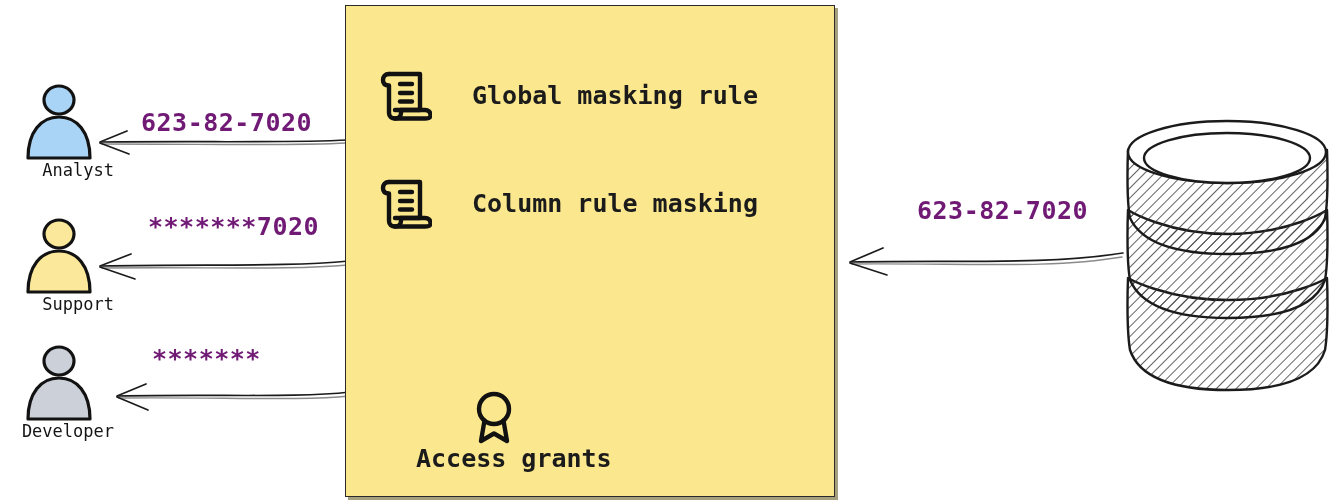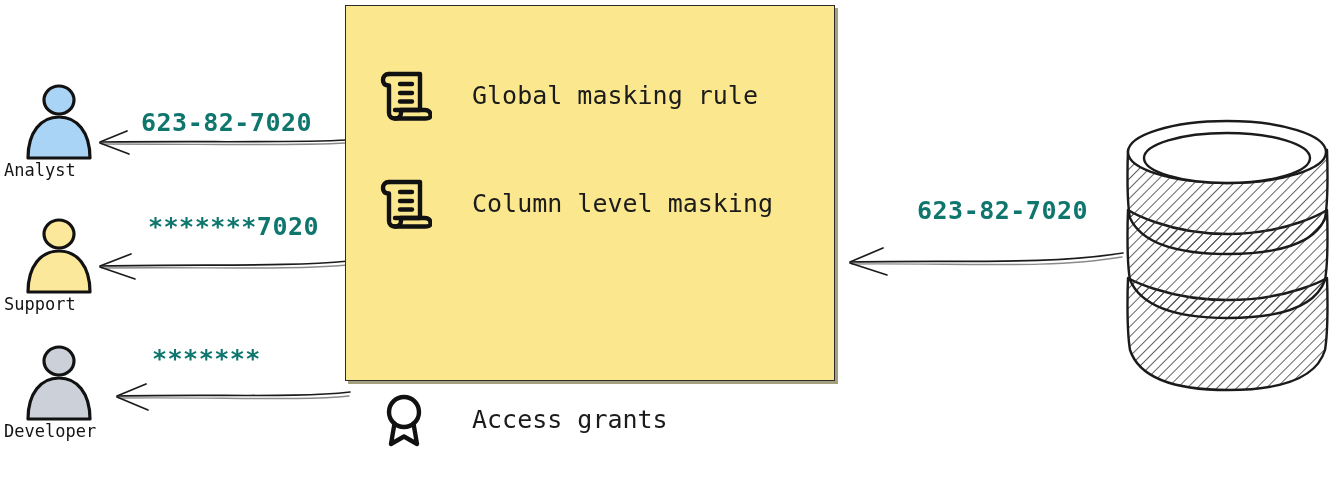--- a/index.html
+++ b/index.html
@@ -13,21 +13,21 @@
     height: 504px;
     background: #ffffff;
     overflow: hidden;
     font-family: "DejaVu Sans Mono", "Liberation Mono", monospace;
   }
 
   
   .actor {
     position: absolute;
     width: 110px;
-    text-align: left;
+    text-align: right;
   }
   .actor-figure {
     width: 80px;
     height: 78px;
     margin: 0 auto;
     display: block;
   }
   .actor-label {
     font-family: "DejaVu Sans Mono", "Liberation Mono", monospace;
     font-size: 17px;
@@ -36,42 +36,43 @@
     margin-top: -2px;
     white-space: nowrap;
   }
 
   
   .flow-label {
     position: absolute;
     font-family: "DejaVu Sans Mono", "Liberation Mono", monospace;
     font-size: 25px;
     font-weight: 700;
-    color: #0f766e;
+    color: #701a75;
     letter-spacing: 0.5px;
     white-space: nowrap;
   }
 
   
   .arrow-svg {
     position: absolute;
     overflow: visible;
   }
 
   
   #policy-panel {
     position: absolute;
     left: 345px;
     top: 5px;
     width: 490px;
-    height: 376px;
+    height: 492px;
     background: #fbe88e;
     border: 1.6px solid #2a2a28;
     box-sizing: border-box;
     box-shadow: 3px 3px 0 rgba(90, 80, 20, 0.55);
+    font-weight: bold;
   }
   .policy-row {
     position: absolute;
     left: 30px;
     display: flex;
     align-items: center;
     height: 62px;
   }
   .policy-icon {
     width: 56px;
@@ -181,25 +182,25 @@
       <svg class="policy-icon" viewBox="0 0 56 56">
         <g fill="none" stroke="#111111" stroke-width="4.4" stroke-linecap="round" stroke-linejoin="round">
           <path d="M13,7 L44,7 L44,43 L19,43"></path>
           <path d="M13,7 C9,7 7,9.5 7,13 C7,16.5 9,18.5 13,18.5 L13,46 C13,49.5 15.5,51.5 19,51.5 C22.5,51.5 25,49.5 25,46 L25,43"></path>
           <path d="M25,43 L49,43 C52.5,43 54.5,45 54.5,48 C54.5,51 52.5,51.5 49,51.5 L19,51.5"></path>
           <path d="M24,17 L36,17"></path>
           <path d="M24,26 L36,26"></path>
           <path d="M24,34.5 L36,34.5"></path>
         </g>
       </svg>
-      <span class="policy-text">Column level masking</span>
+      <span class="policy-text">Column rule masking</span>
     </div>
 
 
-    <div class="policy-row" style="top:382px;">
+    <div class="policy-row" style="top:382px;flex-direction:column;">
       <svg class="policy-icon" viewBox="0 0 56 56">
         <circle cx="28" cy="21" r="15" fill="none" stroke="#111111" stroke-width="4.4"></circle>
         <path d="M18.5,32.5 L15,53 L28,45.5 L41,53 L37.5,32.5" fill="none" stroke="#111111" stroke-width="4.4" stroke-linejoin="round" stroke-linecap="round"></path>
       </svg>
       <span class="policy-text">Access grants</span>
     </div>
 
   </div>
 
   <div class="flow-label" style="left:917px; top:196px;">623-82-7020</div>

